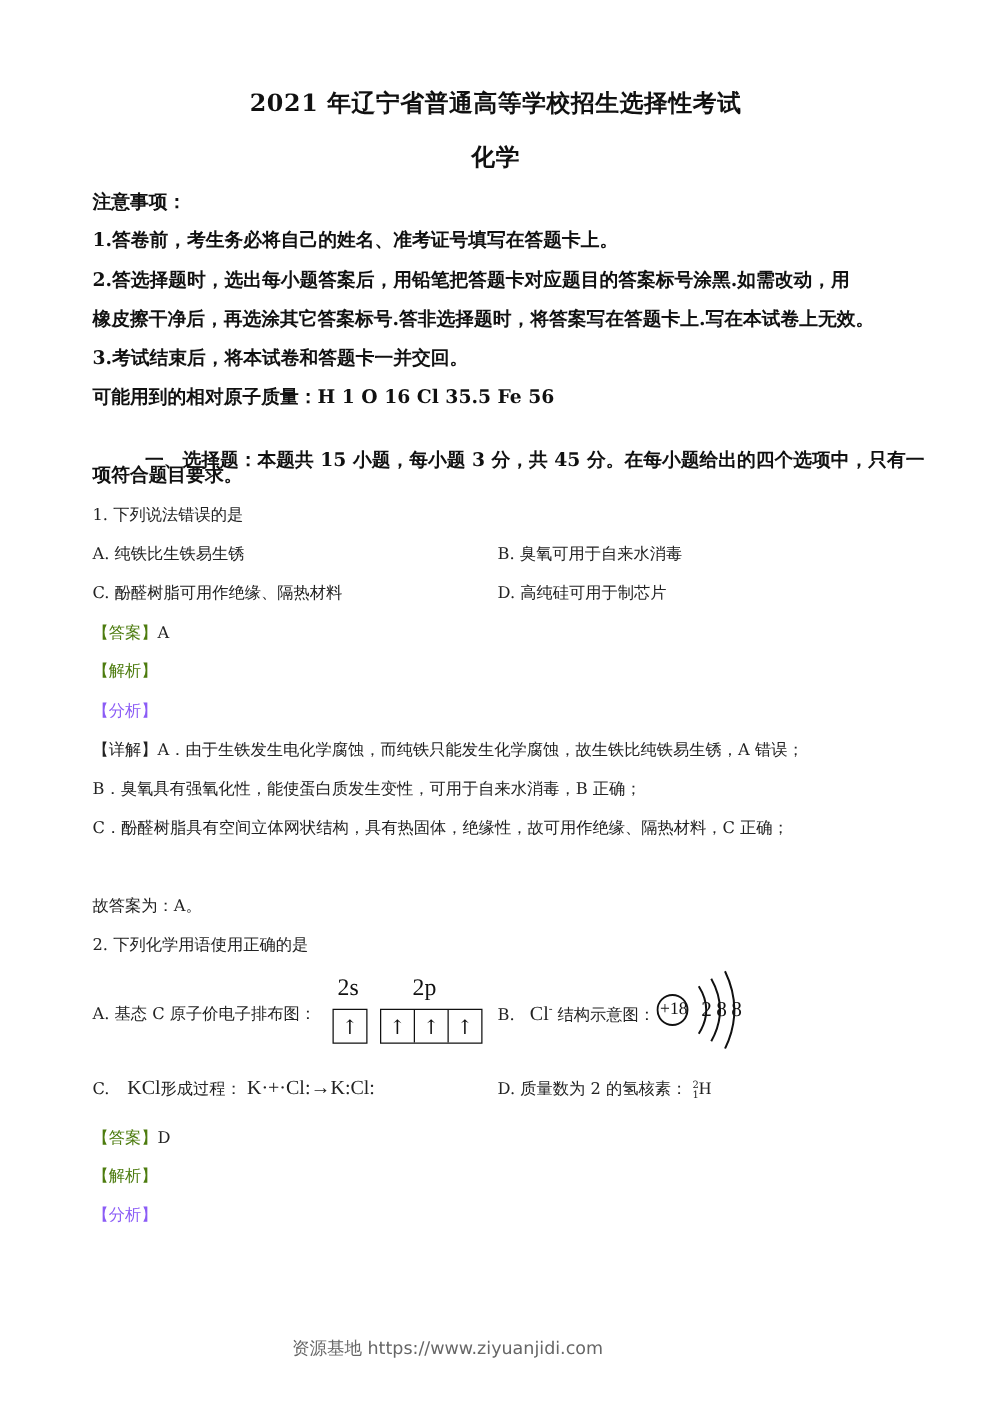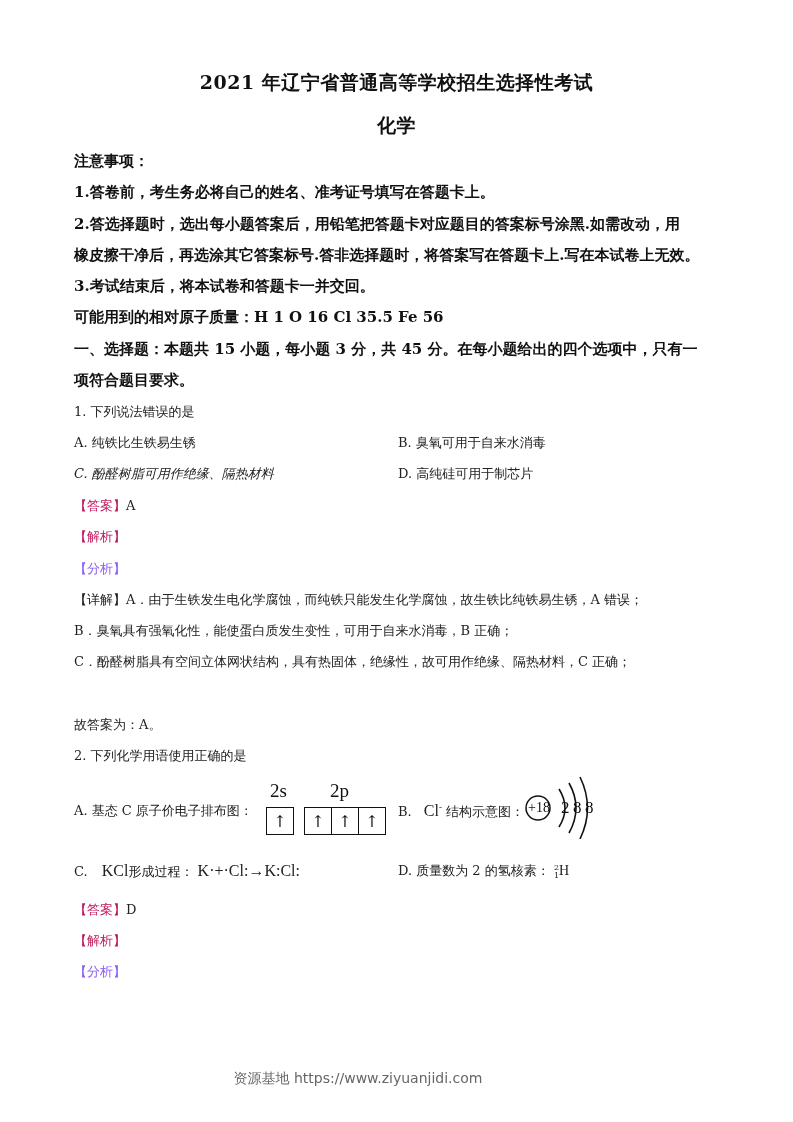--- a/index.html
+++ b/index.html
@@ -11,21 +11,21 @@
     .page { position: absolute; left: 0; top: 0; width: 793px; height: 1122px; }
     .title {
       position: absolute; left: 0; width: 793px; text-align: center;
       font-weight: bold; font-size: 19px; letter-spacing: 0.5px;
     }
     .title.main { top: 70px; }
     .title.sub { top: 113px; font-size: 19px; }
     .line { position: absolute; left: 74px; white-space: nowrap; }
     .bold { font-weight: bold; font-size: 15px; }
     .norm { font-size: 13px; color: #222; }
-    .tag-blue { color: #be185d; }
+    .tag-blue { color: #4d7c0f; }
     .tag-black { color: #8b5cf6; text-align: right; }
     .opt-right { left: 398px; }
     .orb-wrap { position: absolute; left: 266px; top: 780px; width: 120px; height: 56px; }
     .orb-label { position: absolute; top: 0; font-size: 19px; font-family: "Liberation Serif", serif; }
     .orb-box { position: absolute; top: 27px; height: 26px; border: 1.5px solid #111; display: flex; }
     .orb-cell { width: 26px; height: 26px; border-right: 1.5px solid #111; display: flex; align-items: center; justify-content: center; font-size: 16px; }
     .orb-cell:last-child { border-right: none; }
     .atom { position: absolute; left: 525px; top: 775px; width: 80px; height: 64px; }
     .footer {
       position: absolute; left: 0; top: 1070px; width: 716px; text-align: center;
@@ -40,27 +40,27 @@
 
   <div class="title main">2021 年辽宁省普通高等学校招生选择性考试</div>
   <div class="title sub">化学</div>
 
   <div class="line bold" style="top:152px;">注意事项：</div>
   <div class="line bold" style="top:183px;">1.答卷前，考生务必将自己的姓名、准考证号填写在答题卡上。</div>
   <div class="line bold" style="top:215px;">2.答选择题时，选出每小题答案后，用铅笔把答题卡对应题目的答案标号涂黑.如需改动，用</div>
   <div class="line bold" style="top:246px;">橡皮擦干净后，再选涂其它答案标号.答非选择题时，将答案写在答题卡上.写在本试卷上无效。</div>
   <div class="line bold" style="top:277px;">3.考试结束后，将本试卷和答题卡一并交回。</div>
   <div class="line bold" style="top:308px;">可能用到的相对原子质量：H 1    O 16    Cl 35.5    Fe 56</div>
-  <div class="line bold" style="top:340px;">一、选择题：本题共 15 小题，每小题 3 分，共 45 分。在每小题给出的四个选项中，只有一</div>
+  <div class="line bold" style="top:359px;margin-left:42px;">一、选择题：本题共 15 小题，每小题 3 分，共 45 分。在每小题给出的四个选项中，只有一</div>
   <div class="line bold" style="top:371px;">项符合题目要求。</div>
 
   <div class="line norm" style="top:403px;">1. 下列说法错误的是</div>
   <div class="line norm" style="top:434px;">A.  纯铁比生铁易生锈</div>
   <div class="line norm opt-right" style="top:434px;">B.  臭氧可用于自来水消毒</div>
-  <div class="line norm" style="top:465px;font-style:italic;">C.  酚醛树脂可用作绝缘、隔热材料</div>
+  <div class="line norm" style="top:465px;">C.  酚醛树脂可用作绝缘、隔热材料</div>
   <div class="line norm opt-right" style="top:465px;">D.  高纯硅可用于制芯片</div>
 
   <div class="line norm" style="top:497px;">
     <span class="tag-blue">【答案】</span><span>A</span>
   </div>
   <div class="line norm tag-blue" style="top:528px;">【解析】</div>
   <div class="line norm tag-black" style="top:560px;">【分析】</div>
   <div class="line norm" style="top:591px;">
     <span>【详解】</span><span>A．由于生铁发生电化学腐蚀，而纯铁只能发生化学腐蚀，故生铁比纯铁易生锈，A 错误；</span>
   </div>

